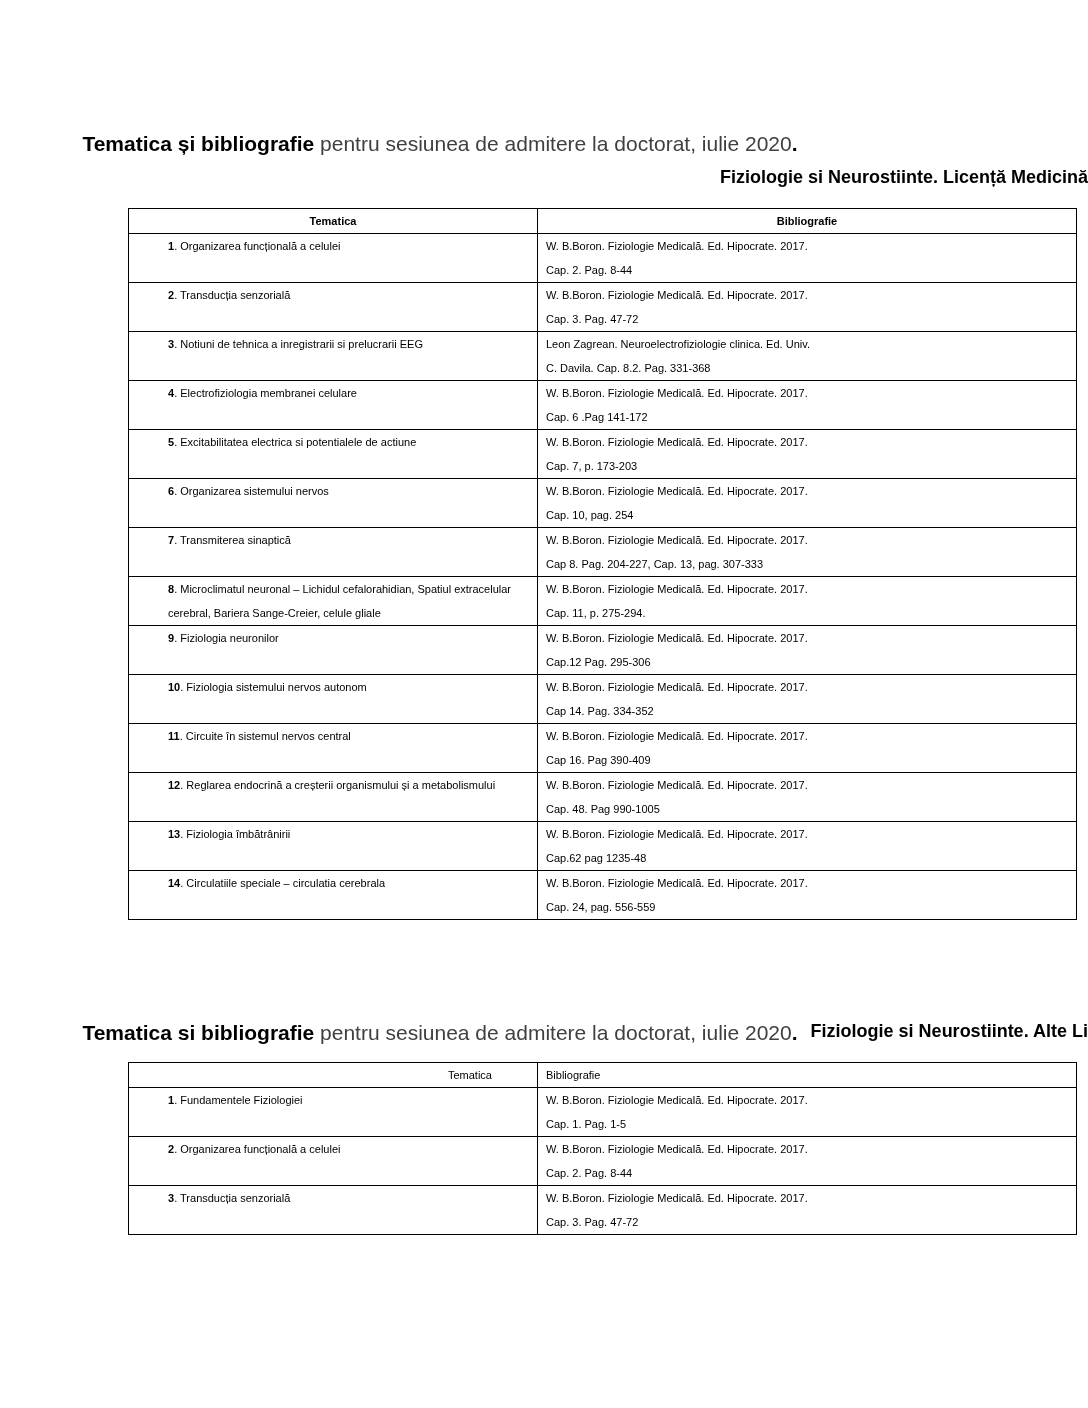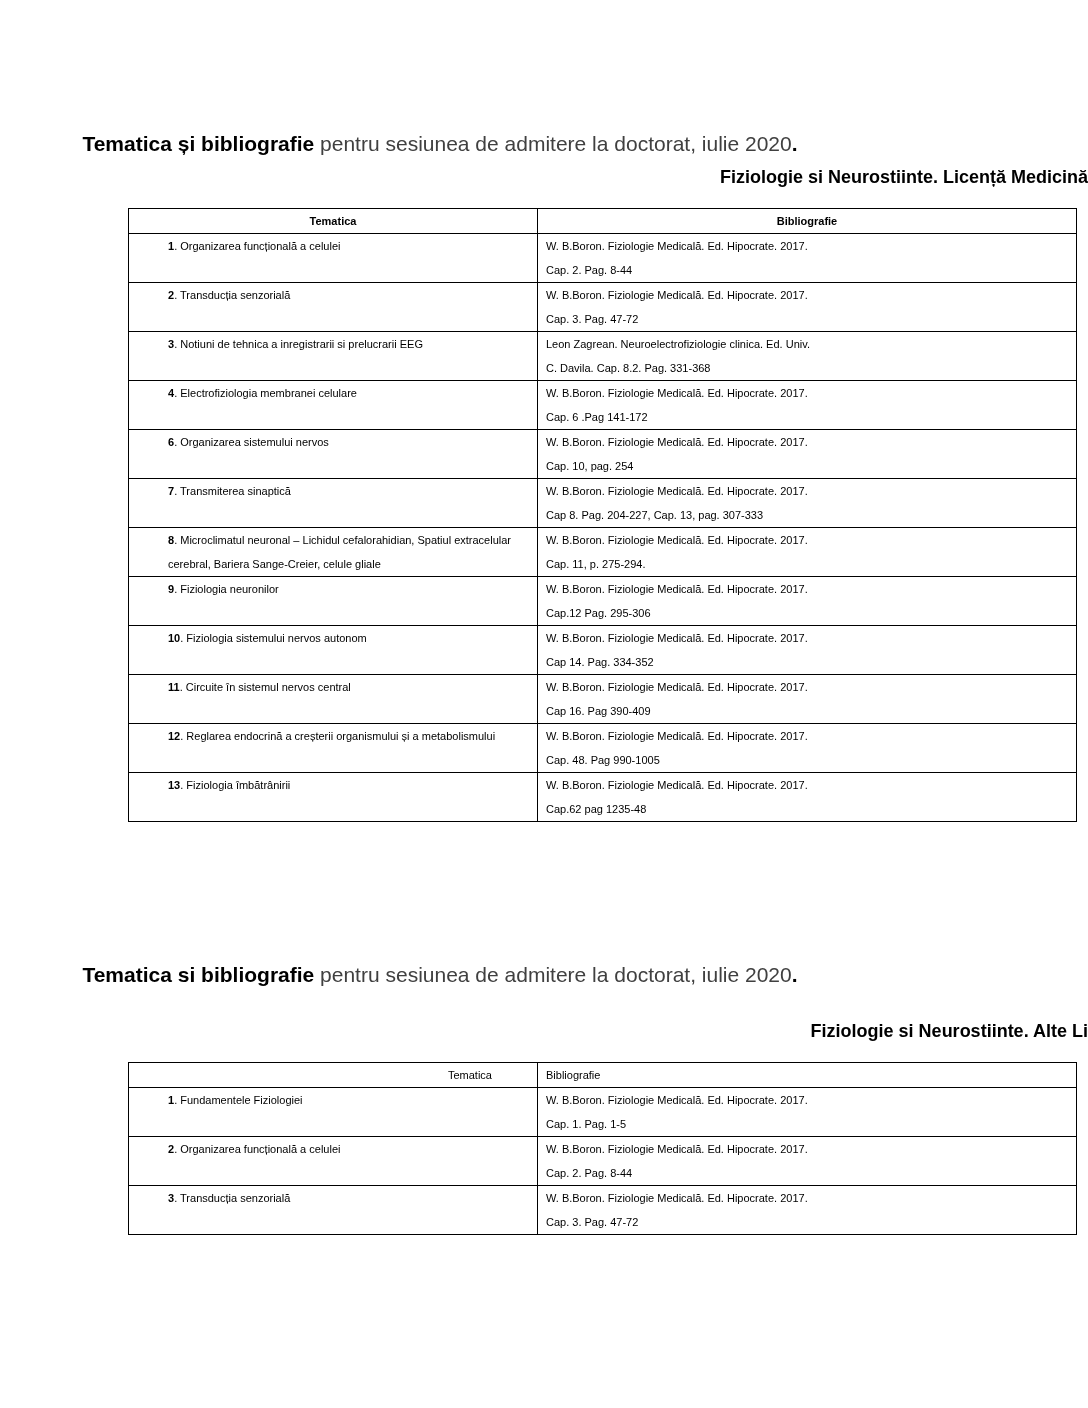--- a/index.html
+++ b/index.html
@@ -69,20 +69,27 @@
         </td>
       </tr>
       <tr>
         <td class="col1"><span class="num">4</span><span>. Electrofiziologia membranei celulare</span></td>
         <td>
           <div>W. B.Boron. Fiziologie Medicală. Ed. Hipocrate. 2017.</div>
           <div>Cap. 6 .Pag 141-172</div>
         </td>
       </tr>
       <tr>
+        <td class="col1"><span class="num">5</span><span>. Excitabilitatea electrica si potentialele de actiune</span></td>
+        <td>
+          <div>W. B.Boron. Fiziologie Medicală. Ed. Hipocrate. 2017.</div>
+          <div>Cap. 7, p. 173-203</div>
+        </td>
+      </tr>
+      <tr>
         <td class="col1"><span class="num">6</span><span>. Organizarea sistemului nervos</span></td>
         <td>
           <div>W. B.Boron. Fiziologie Medicală. Ed. Hipocrate. 2017.</div>
           <div>Cap. 10, pag. 254</div>
         </td>
       </tr>
       <tr>
         <td class="col1"><span class="num">7</span><span>. Transmiterea sinaptică</span></td>
         <td>
           <div>W. B.Boron. Fiziologie Medicală. Ed. Hipocrate. 2017.</div>
@@ -124,24 +131,31 @@
           <div>Cap. 48. Pag 990-1005</div>
         </td>
       </tr>
       <tr>
         <td class="col1"><span class="num">13</span><span>. Fiziologia îmbătrânirii</span></td>
         <td>
           <div>W. B.Boron. Fiziologie Medicală. Ed. Hipocrate. 2017.</div>
           <div>Cap.62 pag 1235-48</div>
         </td>
       </tr>
+      <tr>
+        <td class="col1"><span class="num">14</span><span>. Circulatiile speciale – circulatia cerebrala</span></td>
+        <td>
+          <div>W. B.Boron. Fiziologie Medicală. Ed. Hipocrate. 2017.</div>
+          <div>Cap. 24, pag. 556-559</div>
+        </td>
+      </tr>
     </tbody>
 </table>
 
-<div class="title1" style="top:962px;">
+<div class="title1" style="top:1020px;">
   <span class="bold">Tematica si bibliografie</span><span class="grey"> pentru sesiunea de admitere la doctorat, iulie 2020</span><span class="bold">.</span>
 </div>
 <div class="title2" style="top:1018px;padding-left:47px;">Fiziologie si Neurostiinte. Alte Licente</div>
 
 <table class="tbl t2" style="top:1062px;">
   <thead>
     <tr>
       <th class="h1">Tematica</th>
       <th class="h2">Bibliografie</th>
     </tr>

